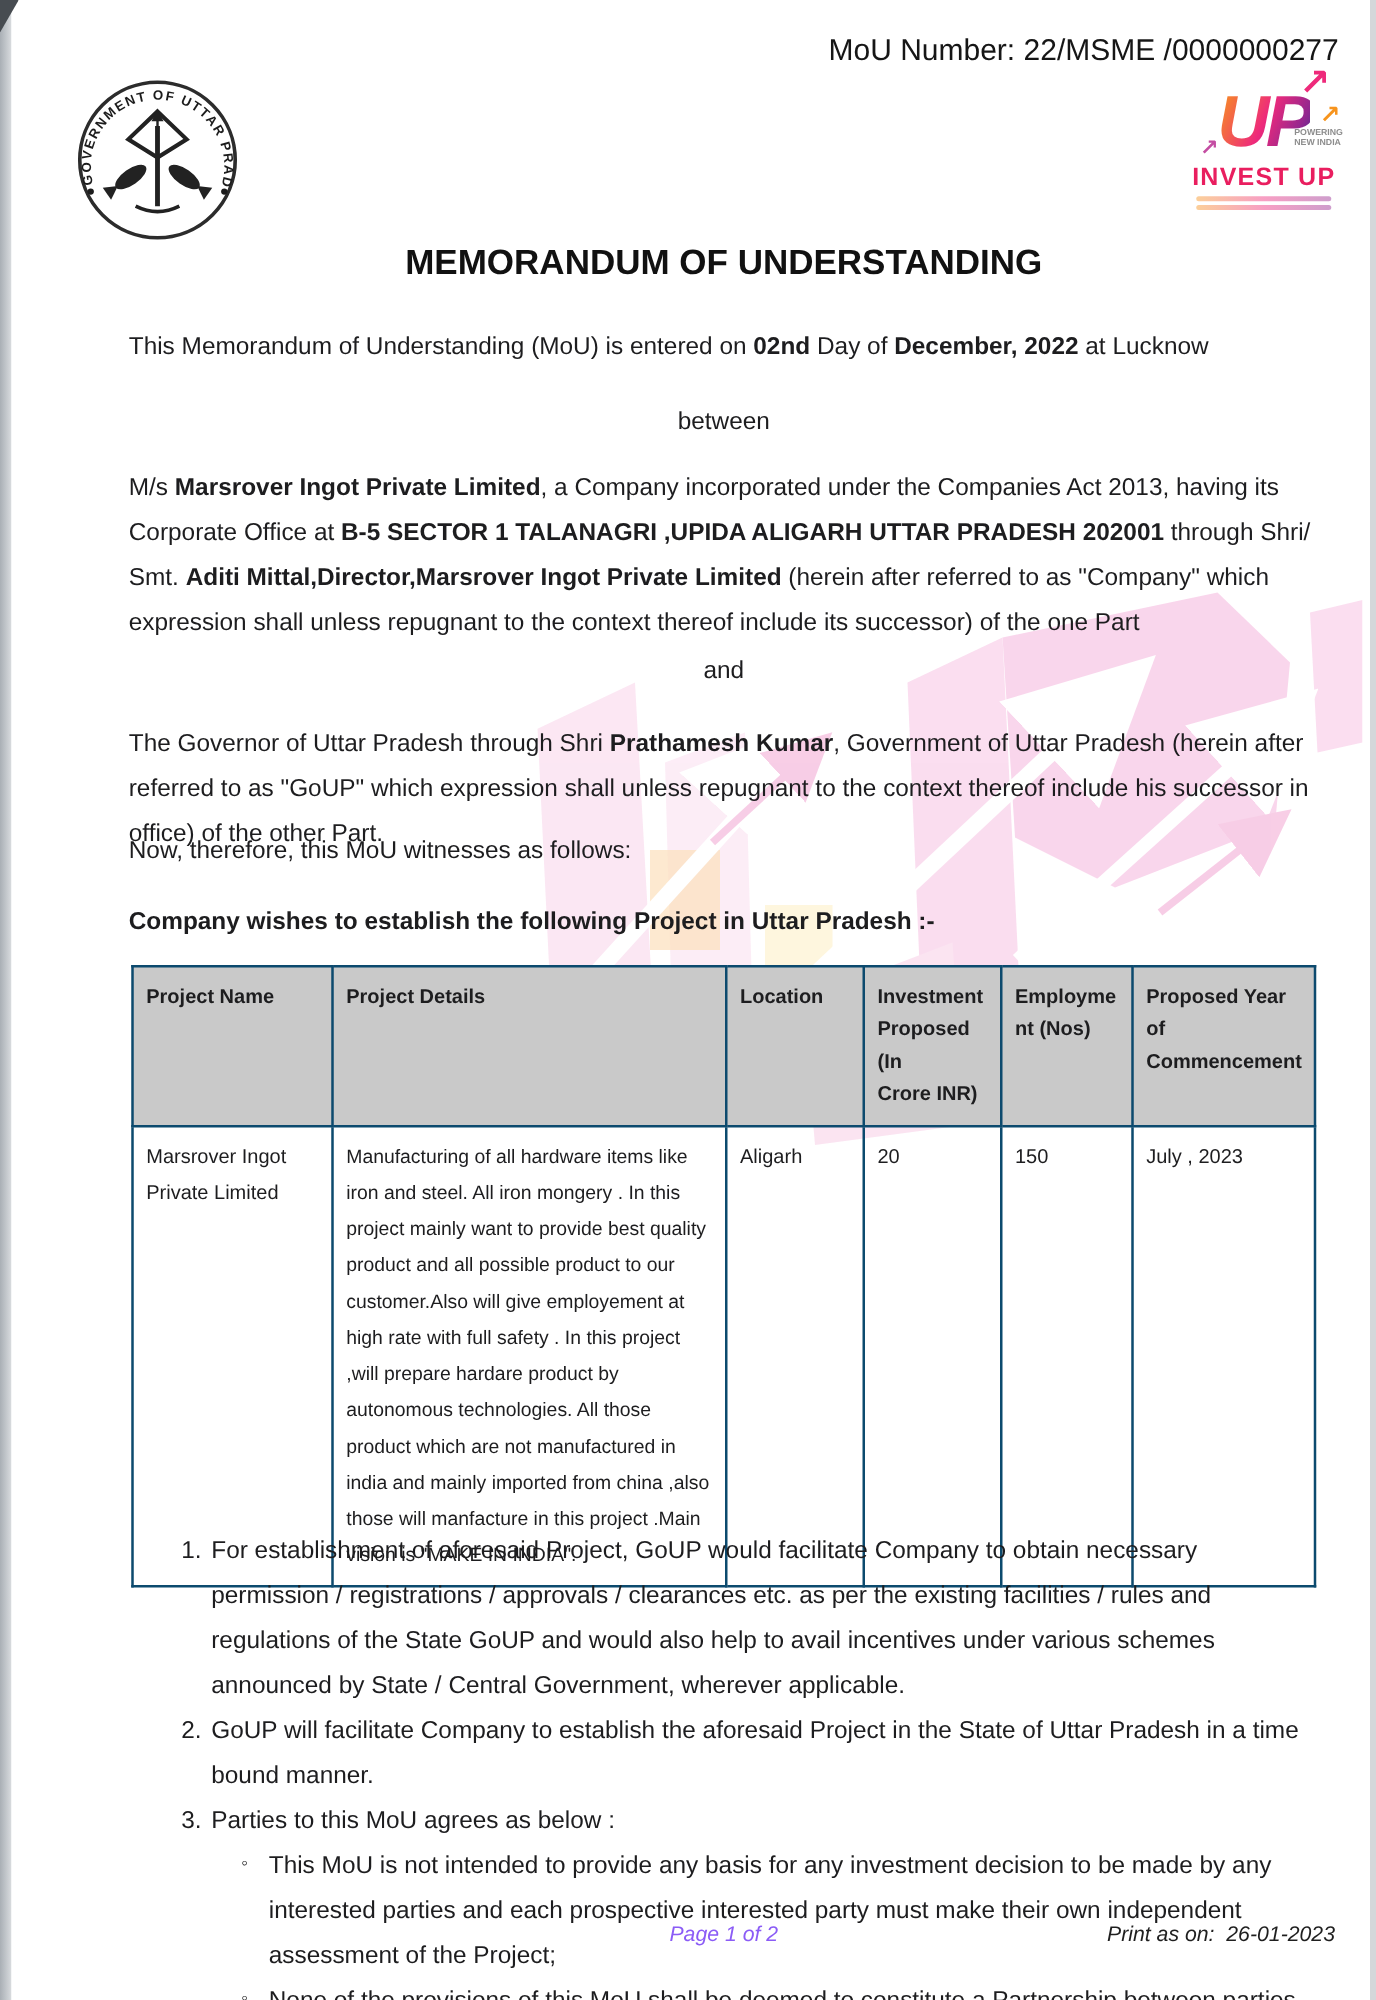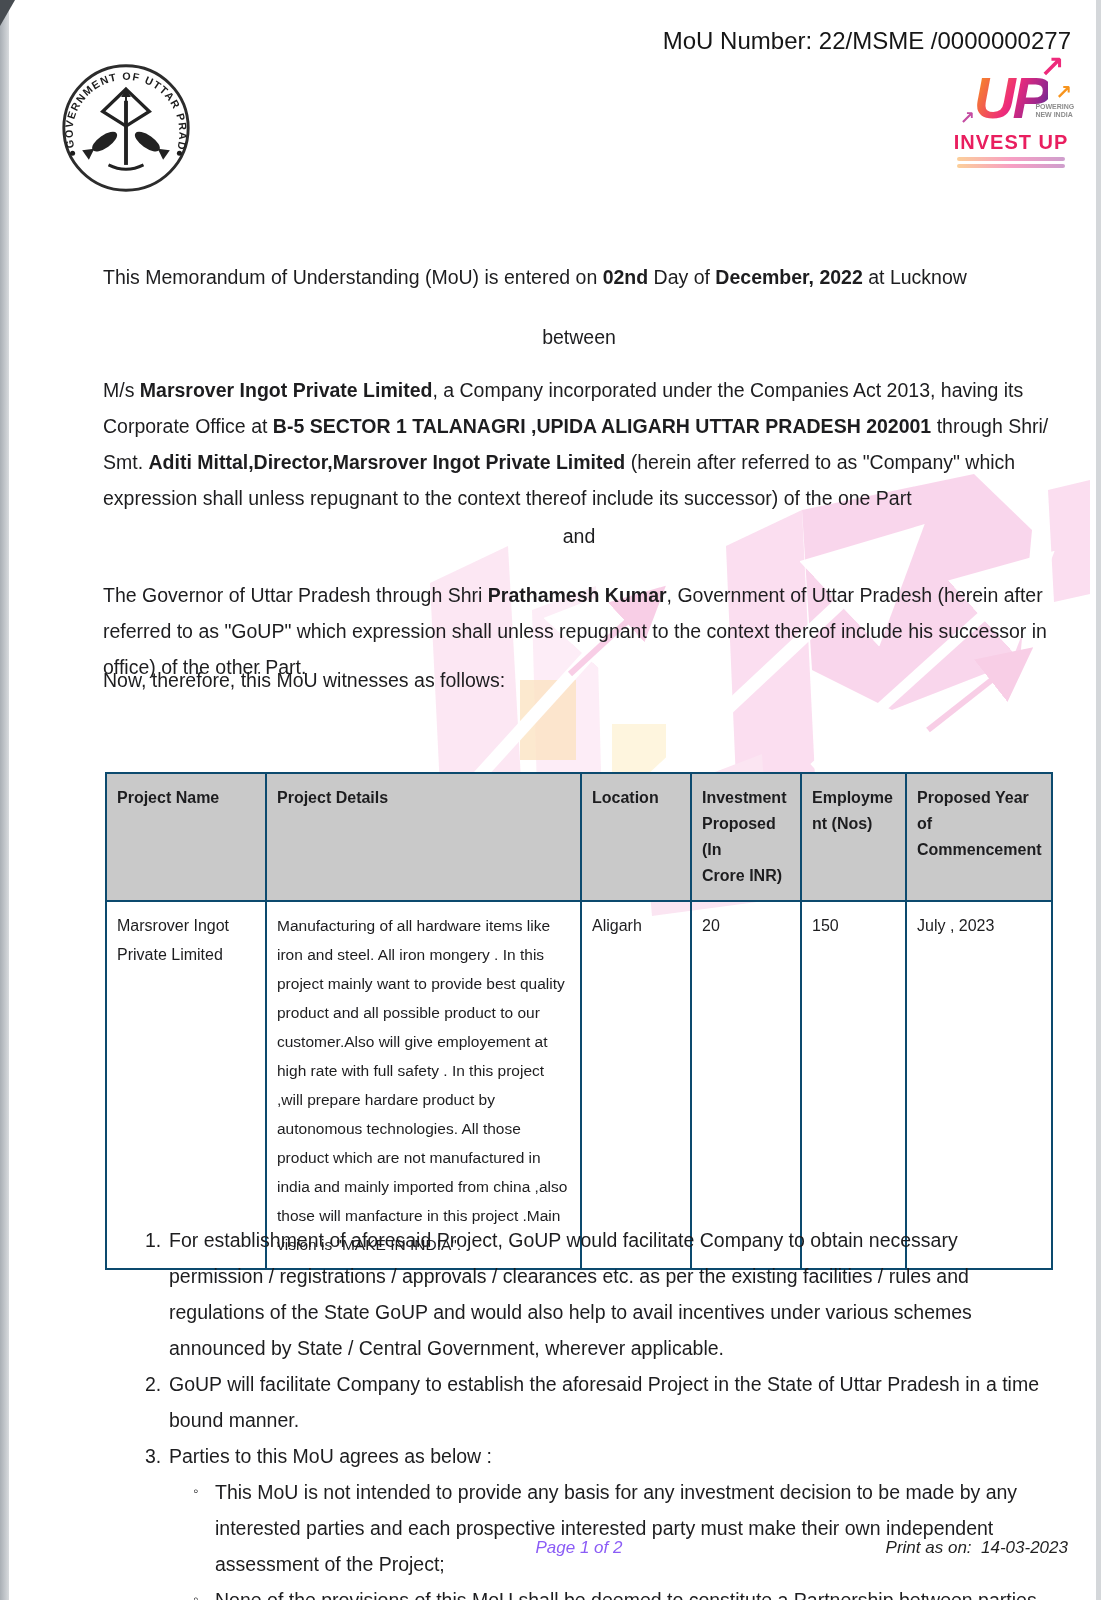--- a/index.html
+++ b/index.html
@@ -159,33 +159,35 @@
       <span class="pow">POWERING
 NEW INDIA</span>
     </div>
     <div class="iname">INVEST UP</div>
     <div class="tagbars">
         <i></i>
         <i></i>
       </div>
   </div>
 
+  <div class="doc-title">MEMORANDUM OF UNDERSTANDING</div>
 
   <div class="content" id="para-intro"><span>This Memorandum of Understanding (MoU) is entered on </span><b>02nd</b><span> Day of </span><b>December, 2022</b><span> at Lucknow</span></div>
 
   <div class="content center" id="between-line">between</div>
 
   <div class="content" id="para-company"><span>M/s </span><b>Marsrover Ingot Private Limited</b><span>, a Company incorporated under the Companies Act 2013, having its Corporate Office at </span><b>B-5 SECTOR 1 TALANAGRI ,UPIDA ALIGARH UTTAR PRADESH 202001</b><span> through Shri/ Smt. </span><b>Aditi Mittal,Director,Marsrover Ingot Private Limited</b><span> (herein after referred to as "Company" which expression shall unless repugnant to the context thereof include its successor) of the one Part</span></div>
 
   <div class="content" id="para-govt"><span>The Governor of Uttar Pradesh through Shri </span><b>Prathamesh Kumar</b><span>, Government of Uttar Pradesh (herein after referred to as "GoUP" which expression shall unless repugnant to the context thereof include his successor in office) of the other Part.</span></div>
 
   <div class="content center" id="and-line">and</div>
 
   <div class="content" id="witness-line">Now, therefore, this MoU witnesses as follows:</div>
 
+  <div class="content" id="tbl-heading">Company wishes to establish the following Project in Uttar Pradesh :-</div>
 
   <table class="mou-table">
     <colgroup>
       <col style="width:160px">
         <col style="width:315px">
         <col style="width:110px">
       <col style="width:110px">
         <col style="width:105px">
         <col style="width:126px">
     </colgroup>
@@ -231,15 +233,15 @@
       <span class="marker">◦</span>
       <span class="txt">This MoU is not intended to provide any basis for any investment decision to be made by any interested parties and each prospective interested party must make their own independent assessment of the Project;</span>
     </div>
     <div class="subclause">
       <span class="marker">◦</span>
       <span class="txt">None of the provisions of this MoU shall be deemed to constitute a Partnership between parties hereto, and no</span>
     </div>
   </div>
 
   <div class="footer-page">Page 1 of 2</div>
-  <div class="footer-print">Print as on:  14-03-2023</div>
+  <div class="footer-print">Print as on:  26-01-2023</div>
 
 </div>
 
 </body></html>

